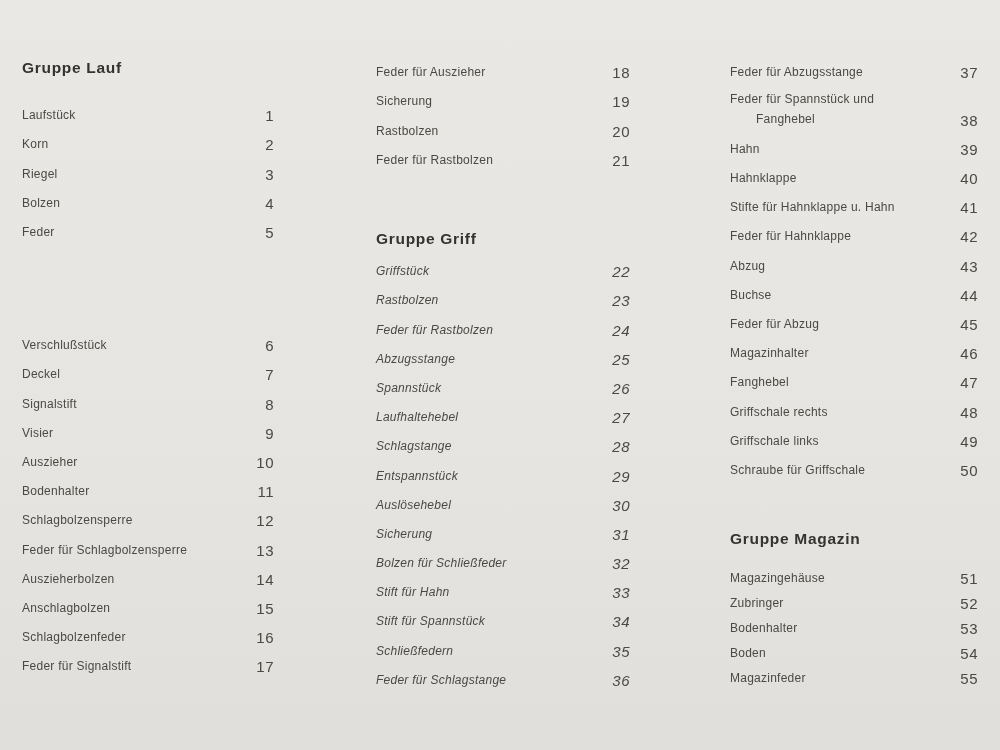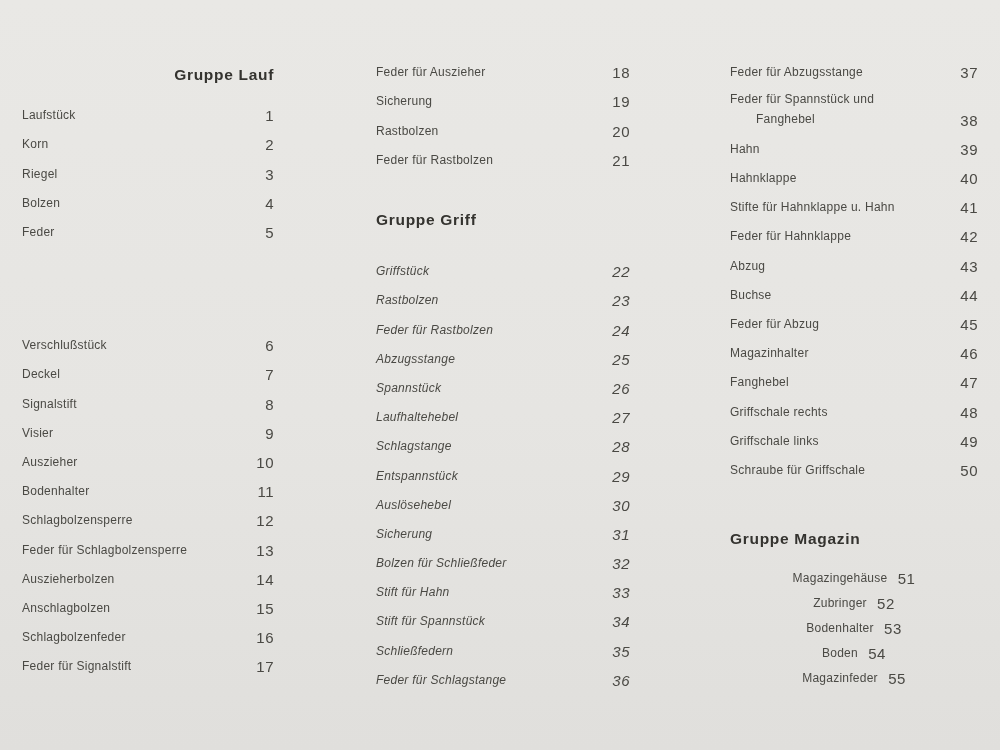--- a/index.html
+++ b/index.html
@@ -31,32 +31,32 @@
   .col-0 { left: 22px;  width: 252px; }
   .col-1 { left: 376px; width: 254px; }
   .col-2 { left: 730px; width: 248px; }
 
   .blk {
     position: absolute;
     left: 0;
     right: 0;
   }
   
-  .c0-b0 { top: 64px; text-align: right; }
+  .c0-b0 { top: 57px; }
   .c0-b1 { top: 96px; }
   .c0-b2 { top: 306px; }
   .c0-b3 { top: 326px; }
   .c1-b0 { top: 53px; }
-  .c1-b1 { top: 209px; }
+  .c1-b1 { top: 228px; }
   .c1-b2 { top: 252px; font-style: italic; }
   .c2-b0 { top: 53px; }
   .c2-b1 { top: 528px; }
   .c2-b2 { top: 563px; }
   
-  .c2-b2 .row { height: 25px; justify-content: center; }
+  .c2-b2 .row { height: 25px; }
 
   .group-heading {
     margin: 0;
     font-size: 15.5px;
     font-weight: bold;
     line-height: 22px;
     letter-spacing: 0.7px;
     color: var(--heading);
     white-space: nowrap;
   }

